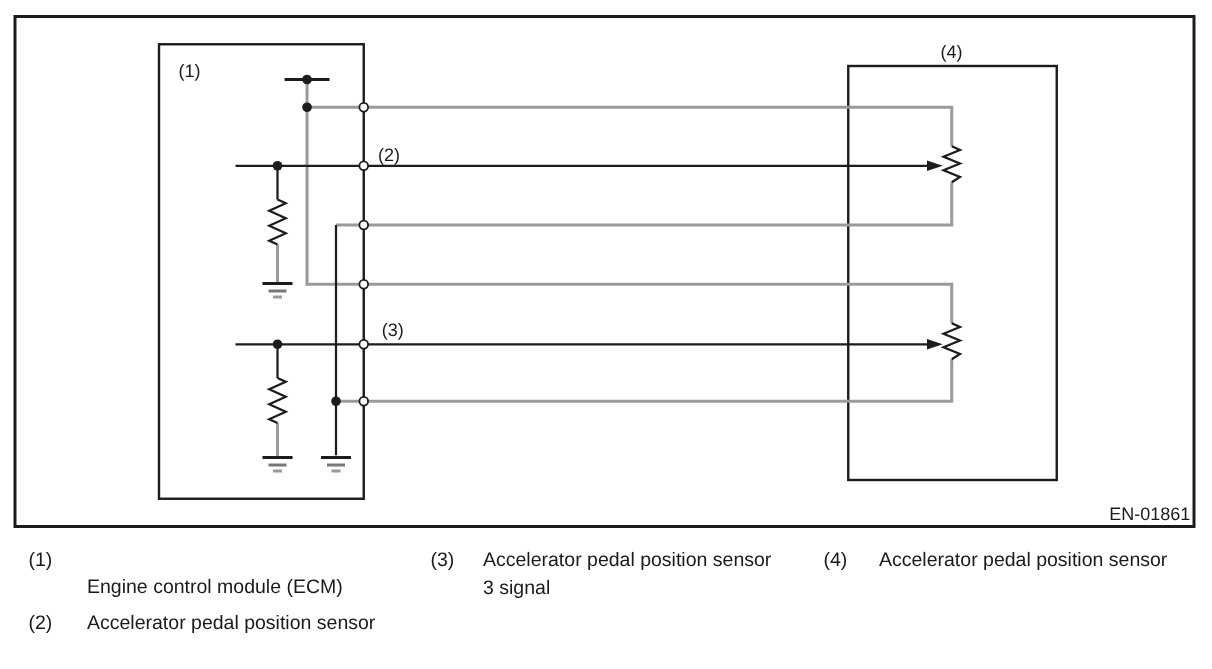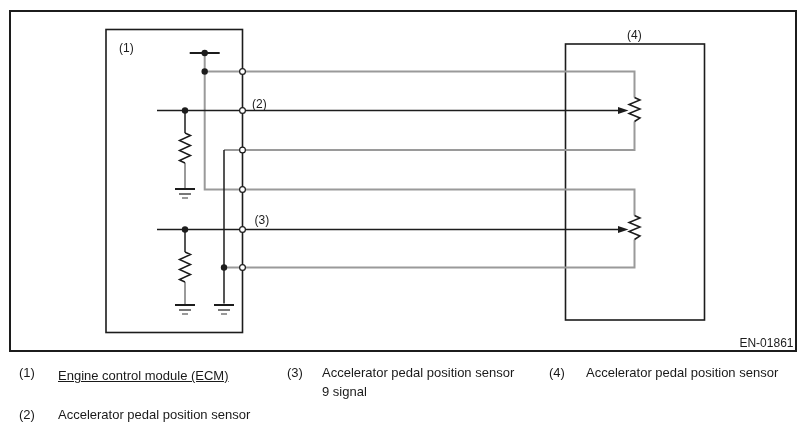--- a/index.html
+++ b/index.html
@@ -15,21 +15,21 @@
   }
   .figure-id{
     font-family:"Liberation Sans", sans-serif;
     font-size:12px; fill:#1c1c1c;
   }
   .legend-num,.legend-text{
     position:absolute;
     font-size:13px;line-height:19px;color:#1a1a1a;
     white-space:nowrap;
   }
-  .n1{left:19px;top:363px;}  .t1{left:58px;top:366px;text-decoration:underline;}
+  .n1{left:19px;top:363px;}  .t1{left:58px;top:381px;}
   .n2{left:19px;top:405px;}  .t2{left:58px;top:405px;}
   .n3{left:287px;top:363px;} .t3{left:322px;top:363px;}
   .n4{left:549px;top:363px;} .t4{left:586px;top:363px;}
 </style>
 </head>
 <body>
 
 <svg id="diagram-svg" width="808" height="446" viewBox="0 0 808 446">
 
   <rect x="10" y="11" width="786" height="340" fill="none" stroke="#1c1c1c" stroke-width="2"></rect>
@@ -124,21 +124,21 @@
   </div>
 
   <span class="legend-num n2">(2)</span>
   <div class="legend-text t2">
     <div>Accelerator pedal position sensor</div>
   </div>
 
   <span class="legend-num n3">(3)</span>
   <div class="legend-text t3">
     <div>Accelerator pedal position sensor</div>
-    <div>9 signal</div>
+    <div>3 signal</div>
   </div>
 
   <span class="legend-num n4">(4)</span>
   <div class="legend-text t4">
     <div>Accelerator pedal position sensor</div>
     <div></div>
   </div>
 </div>
 
 </body></html>

